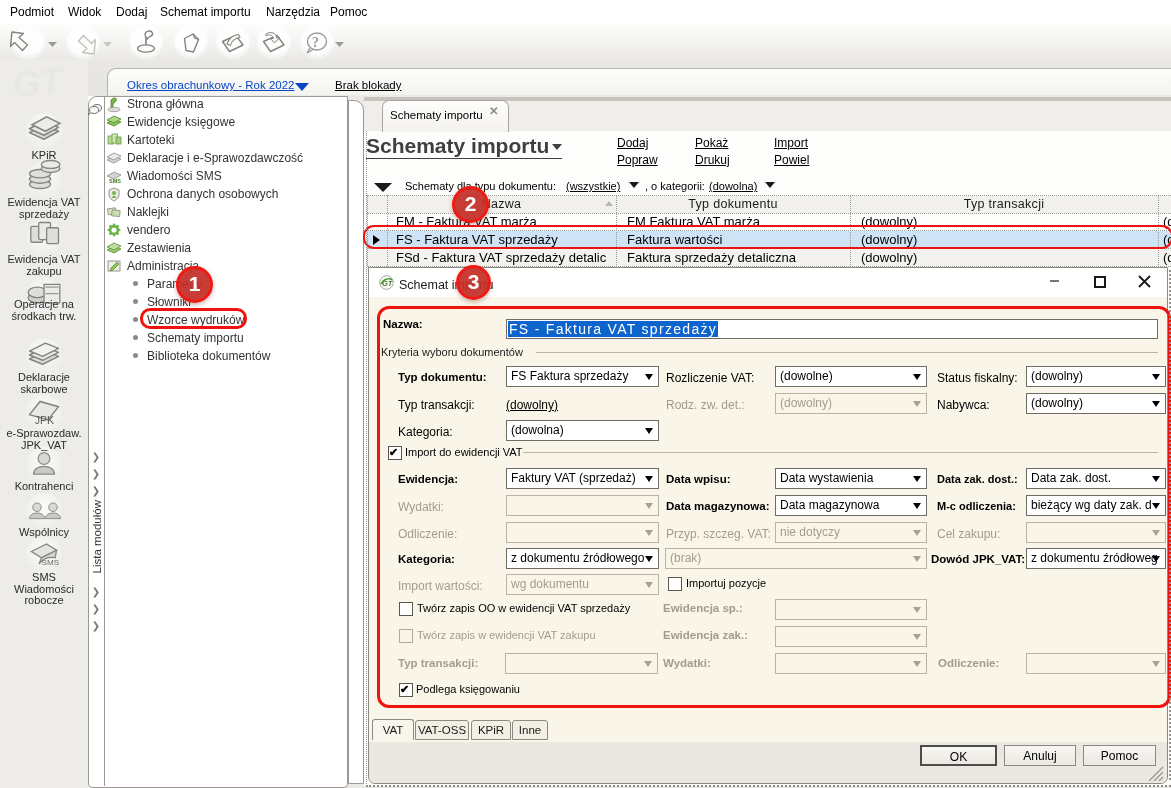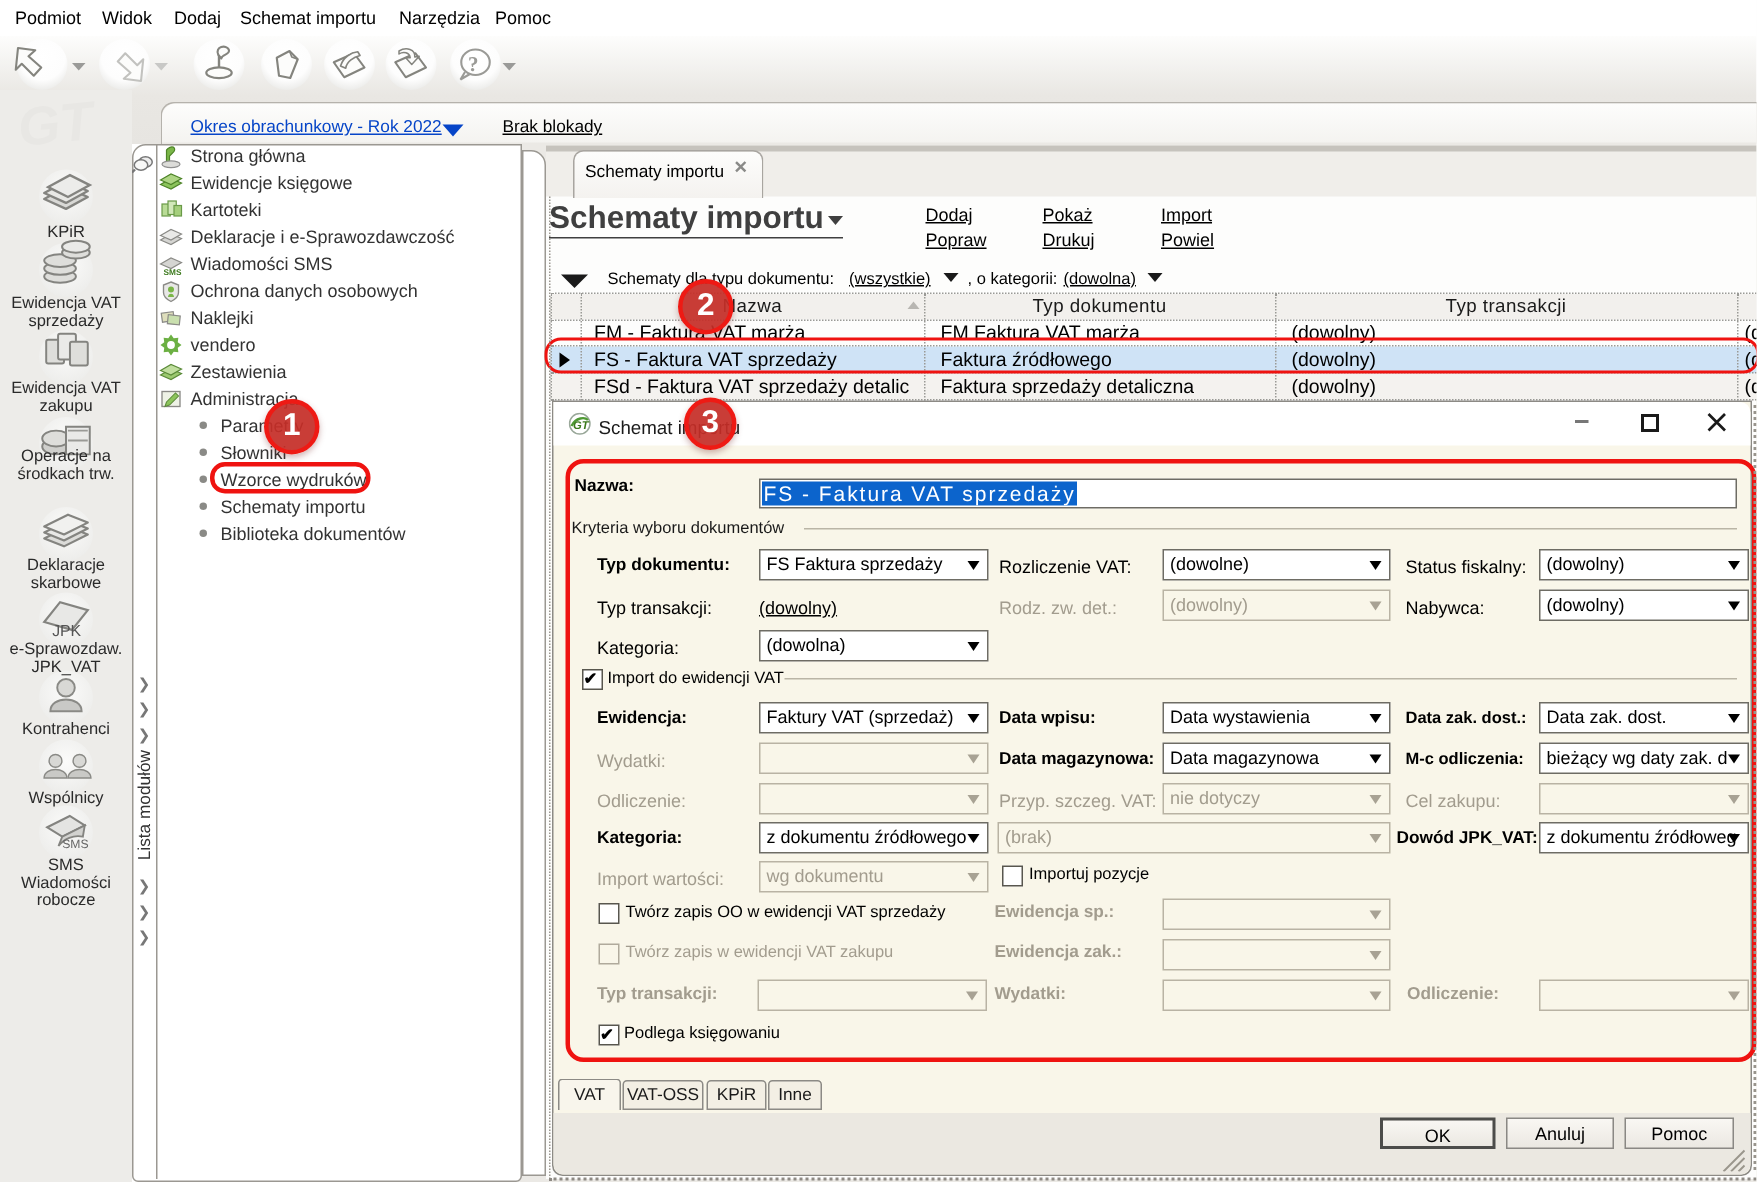--- a/index.html
+++ b/index.html
@@ -316,21 +316,21 @@
 <div class="dotv" style="left:1158px;top:195px;height:72px;"></div>
 <div class="hcell" style="left:387px;width:229px;">Nazwa</div>
 <div class="hcell" style="left:616px;width:234px;">Typ dokumentu</div>
 <div class="hcell" style="left:850px;width:308px;">Typ transakcji</div>
 <div class="abs" style="left:605px;top:201px;width:0;height:0;border-left:4px solid transparent;border-right:4px solid transparent;border-bottom:5px solid #b8b6b2;"></div>
 <div class="tcell" style="left:396px;top:213px;">FM - Faktura VAT marża</div>
 <div class="tcell" style="left:627px;top:213px;">FM Faktura VAT marża</div>
 <div class="tcell" style="left:861px;top:213px;">(dowolny)</div>
 <div class="tcell" style="left:1163px;top:213px;">(d</div>
 <div class="tcell" style="left:396px;top:231px;">FS - Faktura VAT sprzedaży</div>
-<div class="tcell" style="left:627px;top:231px;">Faktura źródłowego</div>
+<div class="tcell" style="left:627px;top:231px;">Faktura wartości</div>
 <div class="tcell" style="left:861px;top:231px;">(dowolny)</div>
 <div class="tcell" style="left:1163px;top:231px;">(d</div>
 <div class="abs" style="left:373px;top:235px;width:0;height:0;border-top:5px solid transparent;border-bottom:5px solid transparent;border-left:7px solid #000;"></div>
 <div class="tcell" style="left:396px;top:249px;">FSd - Faktura VAT sprzedaży detalic</div>
 <div class="tcell" style="left:627px;top:249px;">Faktura sprzedaży detaliczna</div>
 <div class="tcell" style="left:861px;top:249px;">(dowolny)</div>
 <div class="tcell" style="left:1163px;top:249px;">(d</div>
 <div class="abs" style="left:363px;top:225px;width:806px;height:20px;border:2.5px solid #ef1310;border-radius:11px;"></div>
 <div class="abs" style="left:366px;top:131px;width:1px;height:655px;border-left:1px dotted #9a968e;"></div>
 

